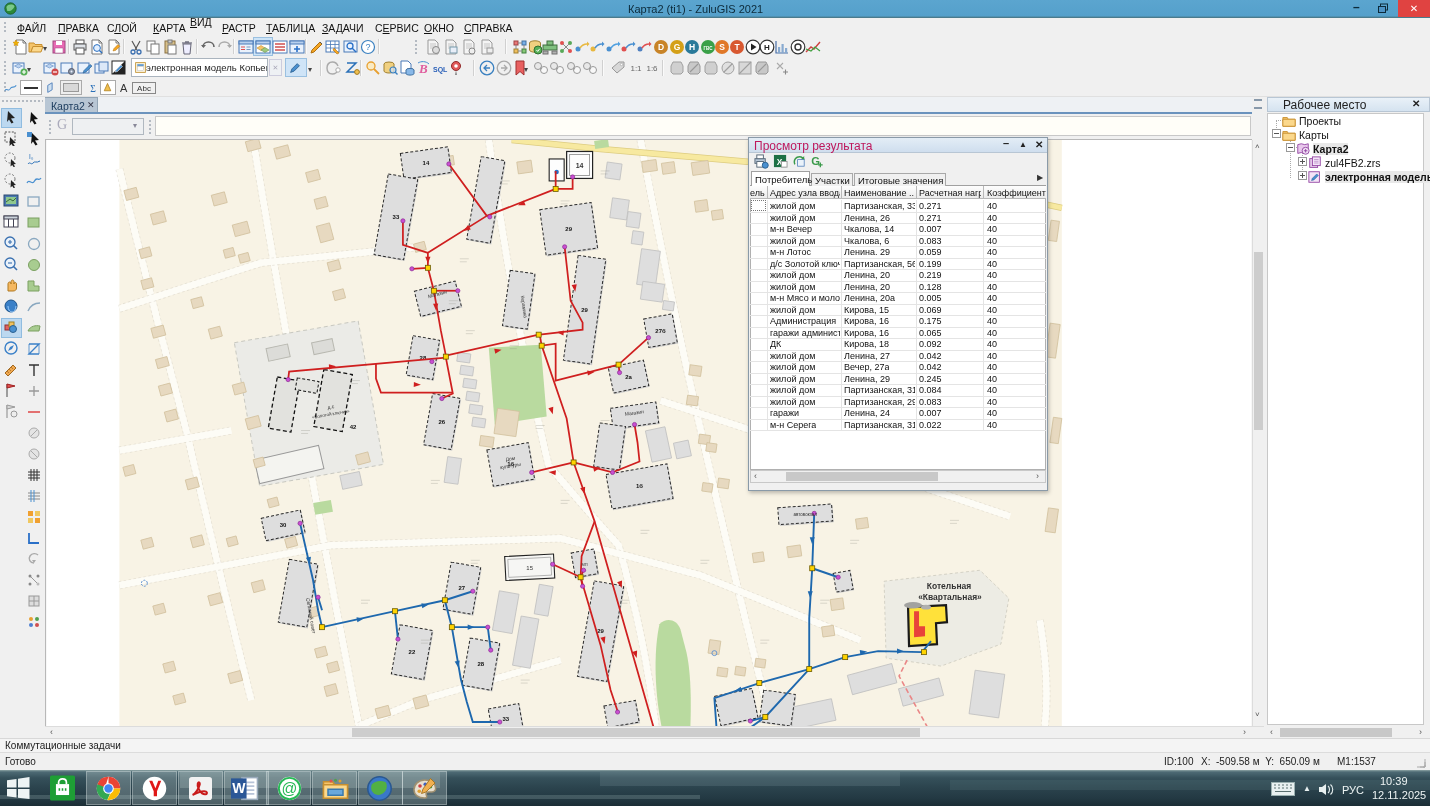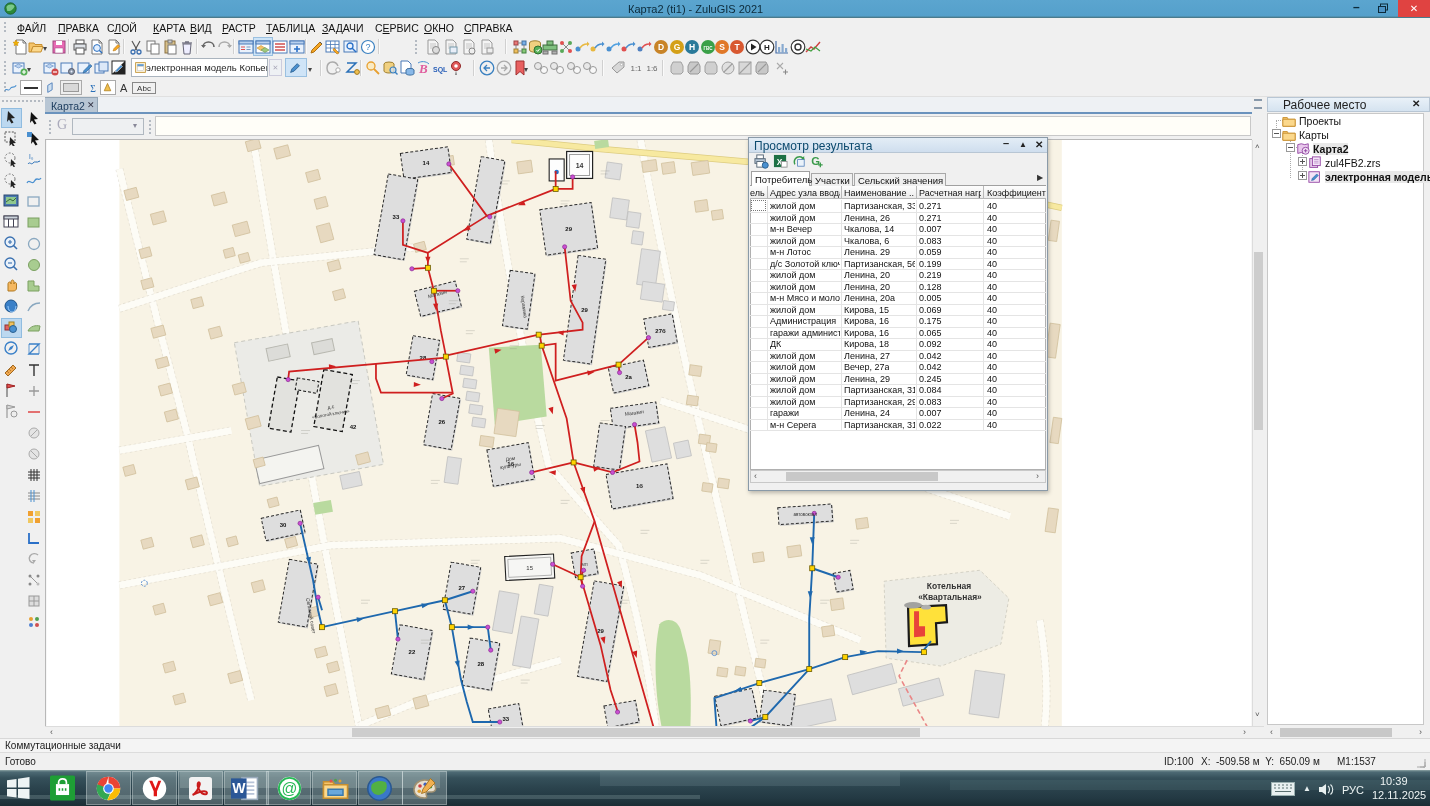--- a/index.html
+++ b/index.html
@@ -12,21 +12,21 @@
     <rect x="3.5" y="1" width="7" height="6" fill="none" stroke="#0c2a3a"></rect>
     <rect x="1.5" y="3.5" width="7" height="6" fill="#4e93c5" stroke="#0c2a3a"></rect>
   </svg>
 <div class="abs" style="left:1398px;top:0;width:32px;height:17px;background:#e04341;color:#fff;font-size:10px;text-align:center;line-height:17px">✕</div>
 <div class="abs" style="left:0;top:18px;width:1430px;height:18px;background:#f0f0f0"></div>
 <div class="abs grip" style="left:3px;top:21px;height:13px"></div>
 <span class="abs" style="left:17px;top:22px;font-size:10.5px;color:#111"><u>Ф</u>АЙЛ</span>
 <span class="abs" style="left:58px;top:22px;font-size:10.5px;color:#111"><u>П</u>РАВКА</span>
 <span class="abs" style="left:107px;top:22px;font-size:10.5px;color:#111">С<u>Л</u>ОЙ</span>
 <span class="abs" style="left:153px;top:22px;font-size:10.5px;color:#111"><u>К</u>АРТА</span>
-<span class="abs" style="left:190px;top:22px;font-size:10.5px;color:#111"><u>В</u>ИД</span>
+<span class="abs" style="left:190px;top:16px;font-size:10.5px;color:#111"><u>В</u>ИД</span>
 <span class="abs" style="left:222px;top:22px;font-size:10.5px;color:#111"><u>Р</u>АСТР</span>
 <span class="abs" style="left:266px;top:22px;font-size:10.5px;color:#111"><u>Т</u>АБЛИЦА</span>
 <span class="abs" style="left:322px;top:22px;font-size:10.5px;color:#111"><u>З</u>АДАЧИ</span>
 <span class="abs" style="left:375px;top:22px;font-size:10.5px;color:#111">С<u>Е</u>РВИС</span>
 <span class="abs" style="left:424px;top:22px;font-size:10.5px;color:#111"><u>О</u>КНО</span>
 <span class="abs" style="left:464px;top:22px;font-size:10.5px;color:#111"><u>С</u>ПРАВКА</span>
 <div class="abs" style="left:0;top:36px;width:1430px;height:21px;background:#f0f0f0"></div>
 <div class="abs" style="left:0;top:57px;width:1430px;height:22px;background:#f0f0f0"></div>
 <div class="abs" style="left:0;top:79px;width:1430px;height:18px;background:#f0f0f0;border-bottom:1px solid #e0e0e0"></div>
 <div class="abs grip" style="left:3px;top:39px;height:15px"></div>
@@ -1147,21 +1147,21 @@
 <span class="abs" style="left:1303px;top:784px;font-size:8px;color:#e8f0f0">▲</span>
 <svg class="abs" style="left:1318px;top:783px;width:16px;height:13px" viewBox="0 0 16 13">
     <path d="M1 4h3l4-3v11L4 9H1z" fill="#e8f0f0"></path>
     <path d="M10 3c2 1.5 2 5.5 0 7M12.5 1.5c3 2.5 3 7.5 0 10" stroke="#e8f0f0" fill="none" stroke-width="1.1"></path>
   </svg>
 <span class="abs" style="left:1342px;top:784px;font-size:11px;color:#eef4f4">РУС</span>
 <span class="abs" style="left:1380px;top:775px;font-size:11px;color:#eef4f4">10:39</span>
 <span class="abs" style="left:1372px;top:789px;font-size:11px;color:#eef4f4">12.11.2025</span>
 <div class="abs" style="left:748px;top:137px;width:300px;height:354px;background:#f0f0f0;border:1px solid #8a9aa8;box-shadow:1px 2px 4px rgba(0,0,0,.25)"></div>
 <div class="abs" style="left:749px;top:138px;width:298px;height:15px;background:linear-gradient(#e3edf6,#cfdeee);border-bottom:1px solid #b8c6d4"></div>
-<span class="abs" style="left:754px;top:139px;font-size:12px;color:#0c4a6e">Просмотр результата</span>
+<span class="abs" style="left:754px;top:139px;font-size:12px;color:#be185d">Просмотр результата</span>
 <span class="abs" style="left:1003px;top:137px;font-size:11px;color:#222;font-weight:bold">–</span>
 <span class="abs" style="left:1019px;top:140px;font-size:8px;color:#222">▲</span>
 <span class="abs" style="left:1035px;top:139px;font-size:10px;color:#222;font-weight:bold">✕</span>
 <svg class="abs" style="left:754px;top:154px;width:15px;height:15px" viewBox="0 0 16 16">
     <rect x="1" y="5" width="11" height="5" fill="#b8c8d8" stroke="#567"></rect>
     <rect x="3" y="1" width="7" height="4" fill="#fff" stroke="#567"></rect>
     <rect x="3" y="8" width="7" height="6" fill="#fff" stroke="#567"></rect>
     <circle cx="12" cy="12" r="3.2" fill="#4a90d0" stroke="#2a6090"></circle>
   </svg>
 <svg class="abs" style="left:773px;top:154px;width:15px;height:15px" viewBox="0 0 16 16">
@@ -1177,21 +1177,21 @@
 <svg class="abs" style="left:810px;top:154px;width:15px;height:15px" viewBox="0 0 16 16">
     <text x="6" y="12" font-size="12" font-weight="bold" fill="#3a9a4a" font-family="Liberation Sans" text-anchor="middle">G</text>
     <path d="M11 9v5M8.5 11.5h5" stroke="#3a9a4a" stroke-width="1.4"></path>
   </svg>
 <div class="abs" style="left:750px;top:185px;width:296px;height:1px;background:#a0a0a0"></div>
 <div class="abs" style="left:751px;top:171px;width:59px;height:15px;background:#fff;border:1px solid #a0a0a0;border-bottom:none;z-index:3"></div>
 <span class="abs" style="left:755px;top:174px;font-size:9.5px;color:#111;z-index:3">Потребитель</span>
 <div class="abs" style="left:811px;top:173px;width:42px;height:13px;background:#f0f0f0;border:1px solid #a8a8a8;border-bottom:none"></div>
 <span class="abs" style="left:815px;top:175px;font-size:9.5px;color:#111">Участки</span>
 <div class="abs" style="left:854px;top:173px;width:92px;height:13px;background:#f0f0f0;border:1px solid #a8a8a8;border-bottom:none"></div>
-<span class="abs" style="left:858px;top:175px;font-size:9.5px;color:#111">Сельский значения</span>
+<span class="abs" style="left:858px;top:175px;font-size:9.5px;color:#111">Итоговые значения</span>
 <span class="abs" style="left:1037px;top:173px;font-size:8px;color:#333">▶</span>
 <div class="abs" style="left:750px;top:186px;width:296px;height:284px;background:#fff;border:1px solid #b0b0b0;border-top:none"></div>
 <div class="abs" style="left:750px;top:186px;width:296px;height:13px;background:linear-gradient(#fdfdfd,#ebebeb);border-bottom:1px solid #b8b8b8"></div>
 <div class="abs" style="left:767px;top:186px;width:1px;height:13px;background:#b8b8b8"></div>
 <div class="abs" style="left:841px;top:186px;width:1px;height:13px;background:#b8b8b8"></div>
 <div class="abs" style="left:916px;top:186px;width:1px;height:13px;background:#b8b8b8"></div>
 <div class="abs" style="left:983px;top:186px;width:1px;height:13px;background:#b8b8b8"></div>
 <span class="abs" style="left:750px;top:188px;font-size:9px;color:#111;white-space:nowrap;max-width:15px;overflow:hidden;display:inline-block">ель</span>
 <span class="abs" style="left:770px;top:188px;font-size:9px;color:#111;white-space:nowrap;max-width:70px;overflow:hidden;display:inline-block">Адрес узла ввода</span>
 <span class="abs" style="left:844px;top:188px;font-size:9px;color:#111;white-space:nowrap;max-width:70px;overflow:hidden;display:inline-block">Наименование ...</span>

